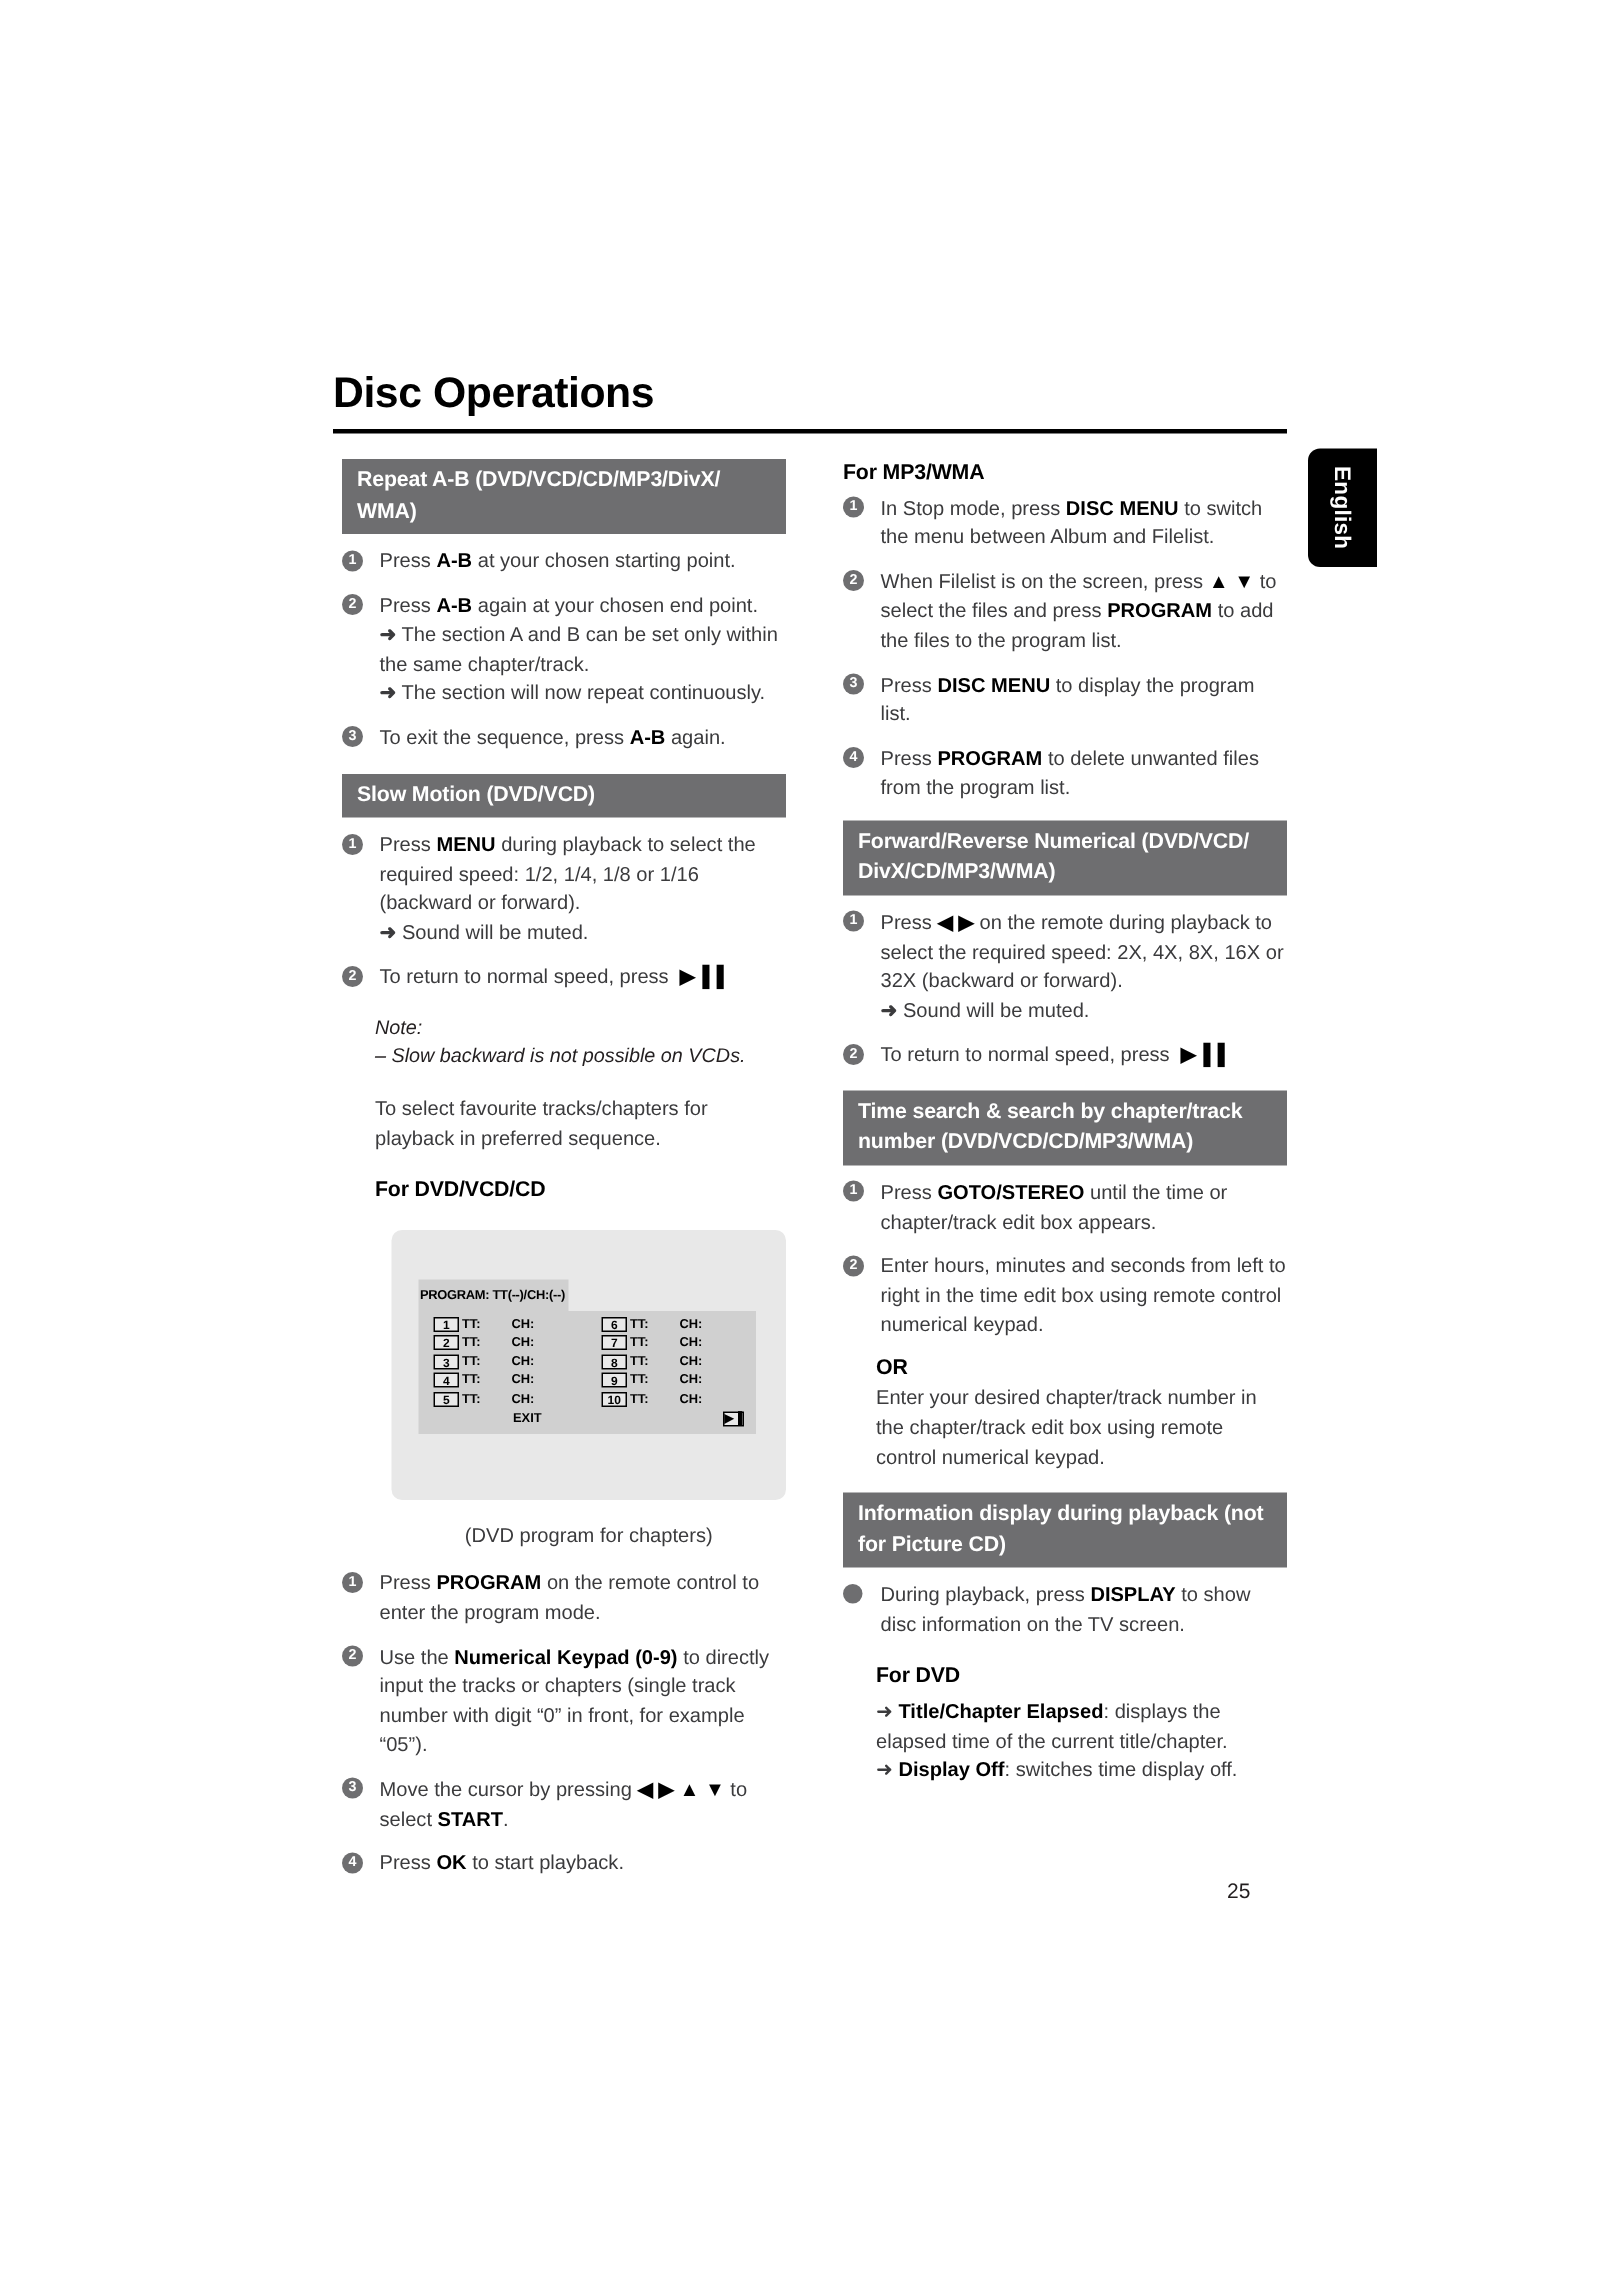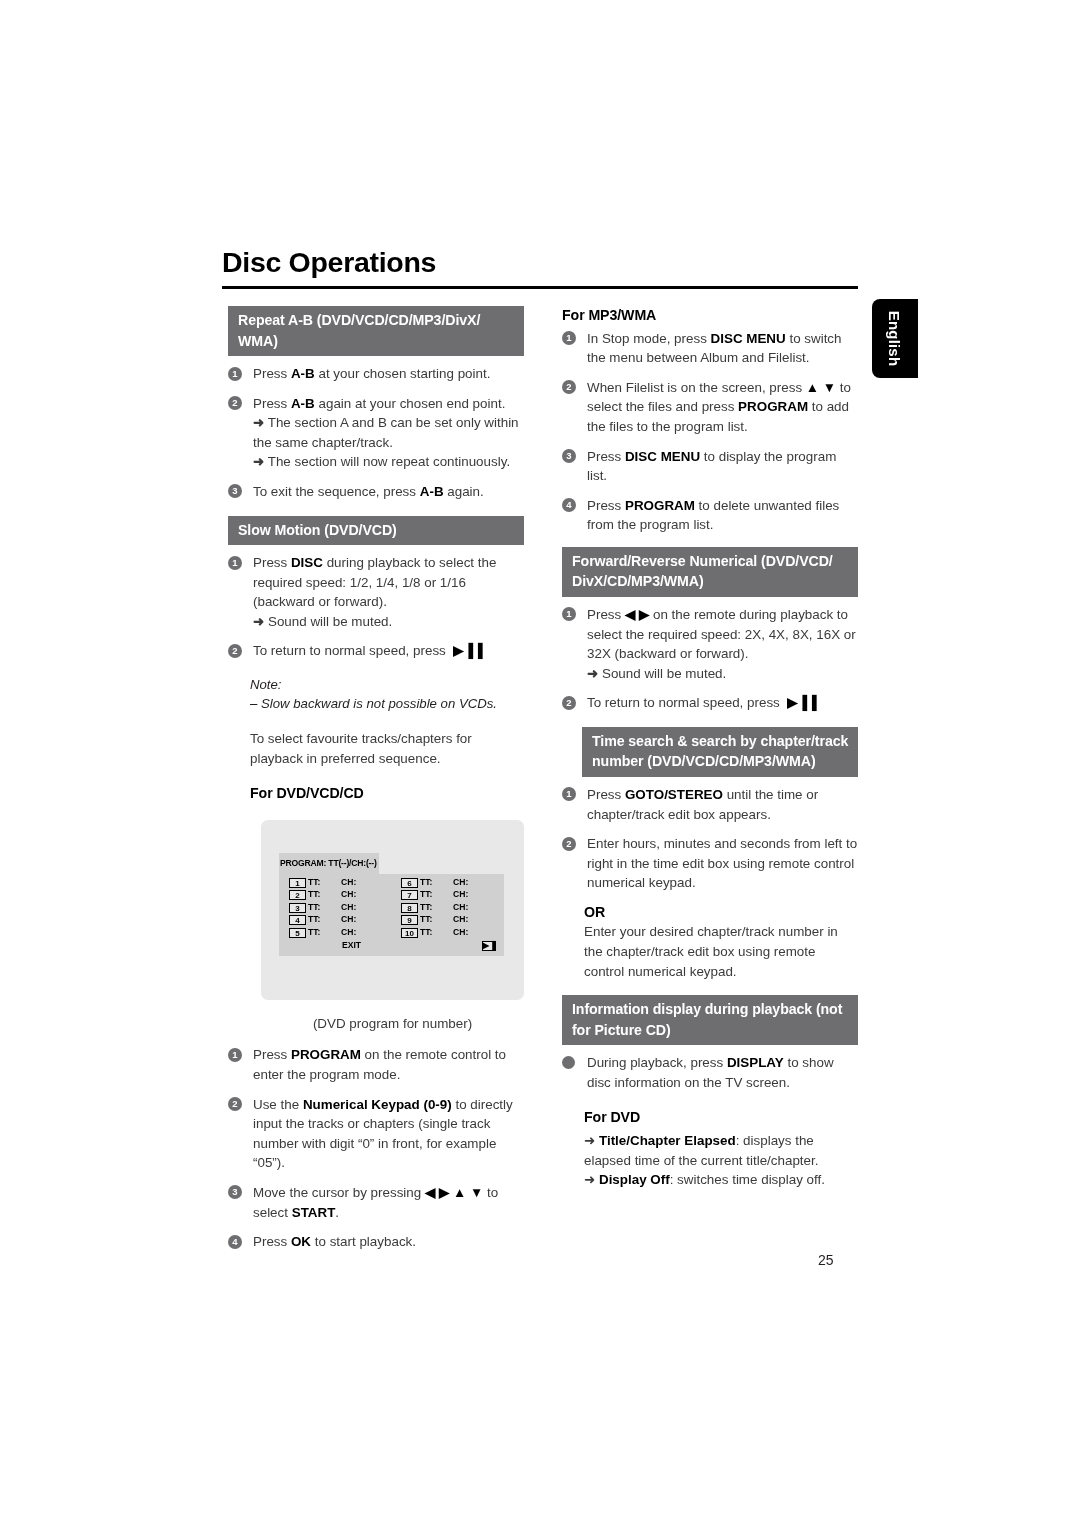--- a/index.html
+++ b/index.html
@@ -294,21 +294,21 @@
     </div>
     <div class="step">
       <span class="num">3</span>
       <p>To exit the sequence, press <b>A-B</b> again.</p>
     </div>
 
     <div class="sect-bar" style="margin-top:14px;">Slow Motion (DVD/VCD)</div>
 
     <div class="step">
       <span class="num">1</span>
-      <p>Press <b>DISC</b> during playback to select the required speed: 1/2, 1/4, 1/8 or 1/16 (backward or forward).<span class="arrowline"><span class="ar">➜</span> Sound will be muted.</span></p>
+      <p>Press <b>MENU</b> during playback to select the required speed: 1/2, 1/4, 1/8 or 1/16 (backward or forward).<span class="arrowline"><span class="ar">➜</span> Sound will be muted.</span></p>
     </div>
     <div class="step">
       <span class="num">2</span>
       <p>To return to normal speed, press &nbsp;<b>▶▐▐</b></p>
     </div>
 
     <div class="note">
       <span class="note-label">Note:</span>
       <span class="note-item">–   Slow backward is not possible on VCDs.</span>
     </div>
@@ -390,21 +390,21 @@
             </div>
 
             <div class="prog-footrow">
               <span class="prog-exit">EXIT</span>
               <span class="prog-playicon">▶▐</span>
             </div>
 
           </div>
         </div>
       </div>
-      <div class="prog-caption">(DVD program for number)</div>
+      <div class="prog-caption">(DVD program for chapters)</div>
     </div>
 
     <div class="step">
       <span class="num">1</span>
       <p>Press <b>PROGRAM</b> on the remote control to enter the program mode.</p>
     </div>
     <div class="step">
       <span class="num">2</span>
       <p>Use the <b>Numerical Keypad (0-9)</b> to directly input the tracks or chapters (single track number with digit “0” in front, for example “05”).</p>
     </div>
@@ -444,21 +444,21 @@
 
     <div class="step">
       <span class="num">1</span>
       <p>Press <b>◀ ▶</b> on the remote during playback to select the required speed: 2X, 4X, 8X, 16X or 32X (backward or forward).<span class="arrowline"><span class="ar">➜</span> Sound will be muted.</span></p>
     </div>
     <div class="step">
       <span class="num">2</span>
       <p>To return to normal speed, press &nbsp;<b>▶▐▐</b></p>
     </div>
 
-    <div class="sect-bar" style="margin-top:14px;margin-left:20px;">Time search &amp; search by chapter/track number (DVD/VCD/CD/MP3/WMA)</div>
+    <div class="sect-bar" style="margin-top:14px;">Time search &amp; search by chapter/track number (DVD/VCD/CD/MP3/WMA)</div>
 
     <div class="step">
       <span class="num">1</span>
       <p>Press <b>GOTO/STEREO</b> until the time or chapter/track edit box appears.</p>
     </div>
     <div class="step">
       <span class="num">2</span>
       <p>Enter hours, minutes and seconds from left to right in the time edit box using remote control numerical keypad.</p>
     </div>
 

